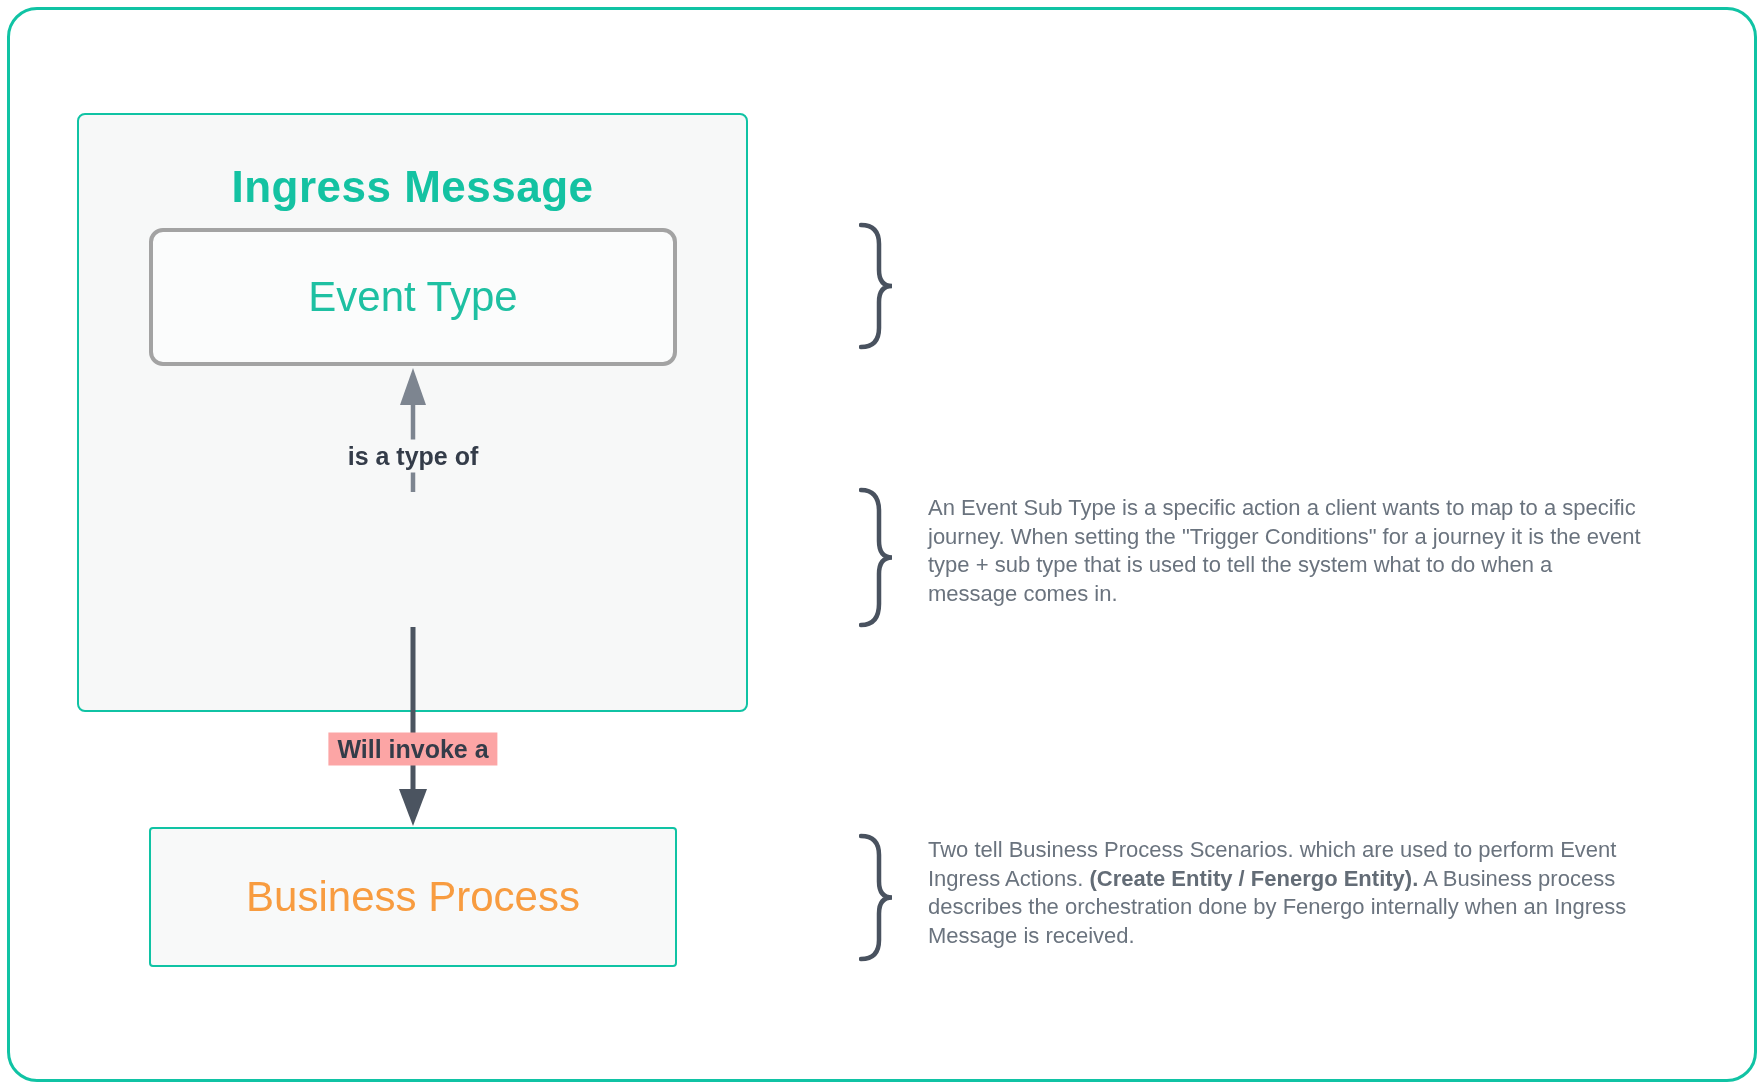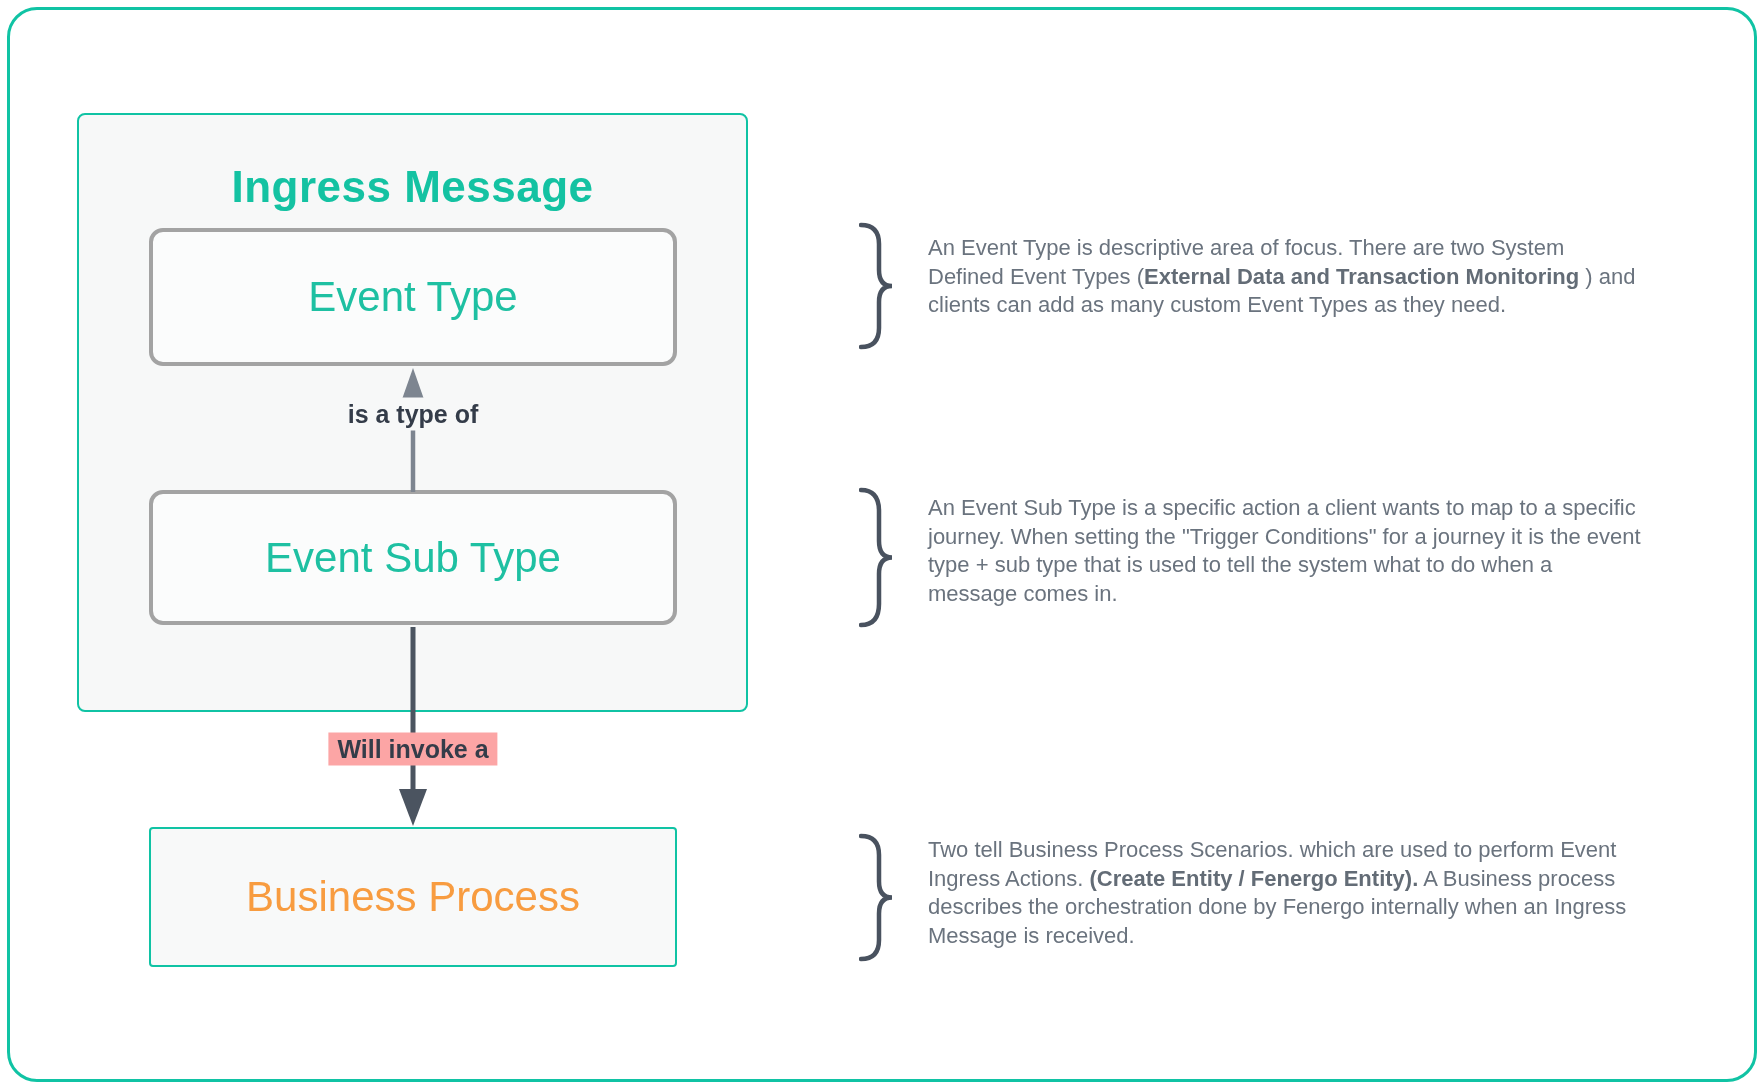--- a/index.html
+++ b/index.html
@@ -38,21 +38,21 @@
     left:149px;top:827px;width:528px;height:140px;background:#f8f9f9;
     border:2px solid #10c3a4;border-radius:4px;
     color:#f89c40;font-size:42px;font-weight:400;
   }
   .arrow-overlay{position:absolute;left:0;top:0;pointer-events:none;}
   .edge-label{
     position:absolute;transform:translate(-50%,-50%);
     font-size:25px;font-weight:bold;color:#343c49;white-space:nowrap;
     padding:2px 9px;
   }
-  .edge-label-1{left:413px;top:414px;background:#f7f8f8;}
+  .edge-label-1{left:413px;top:456px;background:#f7f8f8;}
   .edge-label-2{left:413px;top:749px;background:#fca5a5;}
   
   .brace{position:absolute;}
   .annotation{
     position:absolute;left:928px;width:718px;
     font-size:22px;line-height:28.5px;color:#6a737e;
   }
   .annotation .seg-bold{font-weight:bold;color:#636c76;}
   .annotation-1{top:234px;}
   .annotation-2{top:494px;}
@@ -63,23 +63,20 @@
 
 <div id="canvas">
 
   <div class="outer-frame"></div>
 
   <div class="ingress-container"></div>
   <div class="ingress-title">Ingress Message</div>
 
   <div class="node node-thick node-event-type">
     <span>Event Type</span>
-  </div>
-  <div class="node node-thick node-event-sub-type">
-    <span>Event Sub Type</span>
   </div>
   <div class="node node-business">
     <span>Business Process</span>
   </div>
 
   <svg class="arrow-overlay" width="1764" height="1089" viewBox="0 0 1764 1089">
 
     <g>
       <line x1="413" y1="403" x2="413" y2="492" stroke="#7d8590" stroke-width="4.5"></line>
       <polygon points="413,368 400,405 426,405" fill="#7d8590"></polygon>
@@ -97,17 +94,16 @@
   <svg class="brace" style="left:859px;top:222px" width="36" height="128" viewBox="0 0 36 128">
     <path d="M 2 3 Q 20 3 20 22 L 20 48 Q 20 64 33 64 Q 20 64 20 80 L 20 106 Q 20 125 2 125" fill="none" stroke="#49525f" stroke-width="4.5" stroke-linecap="round"></path>
   </svg>
   <svg class="brace" style="left:859px;top:487px" width="36" height="141" viewBox="0 0 36 141">
     <path d="M 2 3 Q 20 3 20 24 L 20 54 Q 20 70.5 33 70.5 Q 20 70.5 20 87 L 20 117 Q 20 138 2 138" fill="none" stroke="#49525f" stroke-width="4.5" stroke-linecap="round"></path>
   </svg>
   <svg class="brace" style="left:859px;top:833px" width="36" height="129" viewBox="0 0 36 129">
     <path d="M 2 3 Q 20 3 20 22 L 20 48.5 Q 20 64.5 33 64.5 Q 20 64.5 20 80.5 L 20 107 Q 20 126 2 126" fill="none" stroke="#49525f" stroke-width="4.5" stroke-linecap="round"></path>
   </svg>
 
-  <div class="annotation annotation-1"><span>An Event Type is descriptive area of focus. There are two System Defined Event Types (</span><span class="seg-bold">External Data and Transaction Monitoring</span><span> ) and clients can add as many custom Event Types as they need.</span></div>
   <div class="annotation annotation-2"><span>An Event Sub Type is a specific action a client wants to map to a specific journey. When setting the "Trigger Conditions" for a journey it is the event type + sub type that is used to tell the system what to do when a message comes in.</span></div>
   <div class="annotation annotation-3"><span>Two tell Business Process Scenarios. which are used to perform Event Ingress Actions. </span><span class="seg-bold">(Create Entity / Fenergo Entity).</span><span> A Business process describes the orchestration done by Fenergo internally when an Ingress Message is received.</span></div>
 
 </div>
 
 </body></html>

